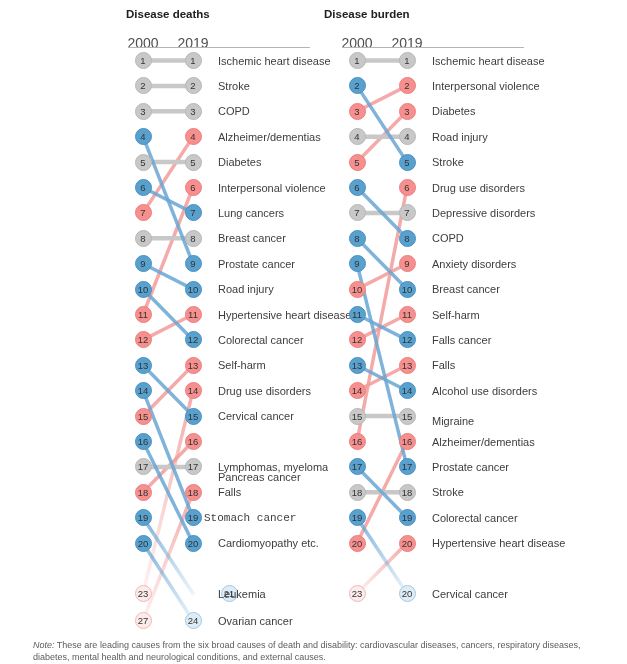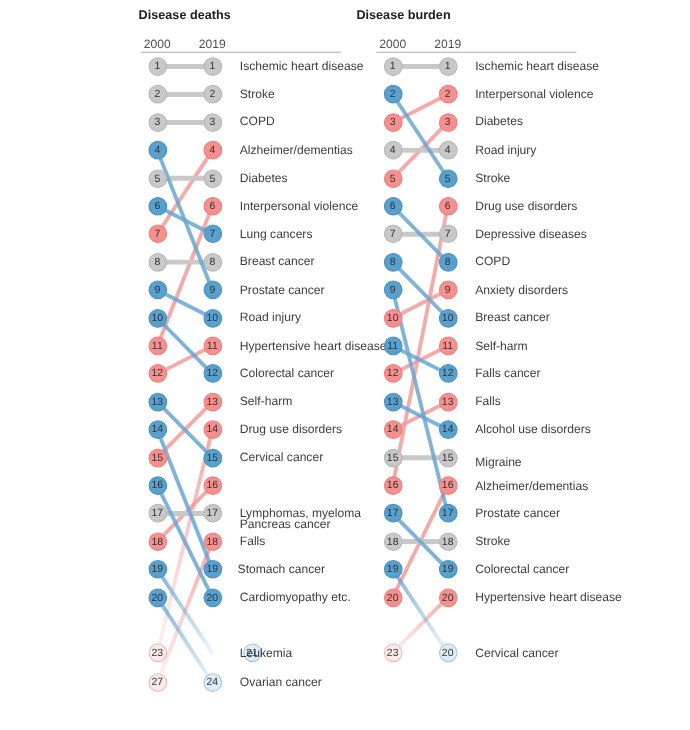--- a/index.html
+++ b/index.html
@@ -1,19 +1,19 @@
 <!DOCTYPE html>
 <html><head>
 <meta charset="utf-8">
 <style>
   html,body{margin:0;padding:0;background:#fff;}
   .stage{position:relative;width:627px;height:664px;background:#ffffff;
          font-family:"Liberation Sans",sans-serif;overflow:hidden;}
   .chart-title{position:absolute;top:8px;font-size:11.5px;font-weight:bold;color:#202020;white-space:nowrap;}
-  .col-year{position:absolute;top:35px;font-size:11px;color:#4f4f4f;transform:translateX(-50%);white-space:nowrap;}
+  .col-year{position:absolute;top:35px;font-size:14px;color:#4f4f4f;transform:translateX(-50%);white-space:nowrap;}
   .head-rule{position:absolute;top:47px;height:1px;background:#b4b4b4;}
   svg.lines{position:absolute;left:0;top:0;z-index:1;}
   .circ{position:absolute;width:17px;height:17px;border-radius:50%;box-sizing:border-box;
         border:1px solid #999;display:flex;align-items:center;justify-content:center;
         font-size:9.5px;color:#333333;z-index:2;}
   .cause{position:absolute;transform:translateY(-50%);font-size:11px;color:#3d3d3d;
          white-space:nowrap;z-index:2;}
   .note{position:absolute;left:33px;top:640px;width:586px;font-size:9px;line-height:11.5px;color:#5c5c5c;}
   .note .pfx{font-style:italic;}
 </style>
@@ -98,20 +98,23 @@
       <line x1="357" y1="365.29999999999995" x2="407" y2="390.7" stroke-width="3.5" stroke-linecap="round" stroke="#68a6d3" stroke-opacity="0.85"></line>
       <line x1="357" y1="416.09999999999997" x2="407" y2="416.09999999999997" stroke-width="4.5" stroke-linecap="round" stroke="#c8c8c8" stroke-opacity="1"></line>
       <line x1="357" y1="543.0999999999999" x2="407" y2="441.5" stroke-width="3.5" stroke-linecap="round" stroke="#f29b9a" stroke-opacity="0.85"></line>
       <line x1="357" y1="263.7" x2="407" y2="466.9" stroke-width="3.5" stroke-linecap="round" stroke="#68a6d3" stroke-opacity="0.85"></line>
       <line x1="357" y1="492.29999999999995" x2="407" y2="492.29999999999995" stroke-width="4.5" stroke-linecap="round" stroke="#c8c8c8" stroke-opacity="1"></line>
       <line x1="357" y1="466.9" x2="407" y2="517.7" stroke-width="3.5" stroke-linecap="round" stroke="#68a6d3" stroke-opacity="0.85"></line>
       <line x1="357" y1="593.5" x2="407" y2="543.0999999999999" stroke-width="3.5" stroke-linecap="round" stroke="url(#fade4)"></line>
       <line x1="357" y1="517.7" x2="407" y2="593.5" stroke-width="3.5" stroke-linecap="round" stroke="url(#fade5)"></line>
     </svg>
 
+  <div class="note">
+    <span class="pfx">Note:</span><span> These are leading causes from the six broad causes of death and disability: cardiovascular diseases, cancers, respiratory diseases, diabetes, mental health and neurological conditions, and external causes.</span>
+  </div>
 
 <div class="circ" style="left: 134.5px; top: 52px; background: rgb(200, 200, 200); border-color: rgb(183, 183, 183); color: rgb(51, 51, 51);">1</div>
     <div class="circ" style="left: 184.5px; top: 52px; background: rgb(200, 200, 200); border-color: rgb(183, 183, 183); color: rgb(51, 51, 51);">1</div>
     <div class="cause" style="left: 218px; top: 60.5px; color: rgb(61, 61, 61);">Ischemic heart disease</div>
     <div class="circ" style="left: 134.5px; top: 77.4px; background: rgb(200, 200, 200); border-color: rgb(183, 183, 183); color: rgb(51, 51, 51);">2</div>
     <div class="circ" style="left: 184.5px; top: 77.4px; background: rgb(200, 200, 200); border-color: rgb(183, 183, 183); color: rgb(51, 51, 51);">2</div>
     <div class="cause" style="left: 218px; top: 85.9px; color: rgb(61, 61, 61);">Stroke</div>
     <div class="circ" style="left: 134.5px; top: 102.8px; background: rgb(200, 200, 200); border-color: rgb(183, 183, 183); color: rgb(51, 51, 51);">3</div>
     <div class="circ" style="left: 184.5px; top: 102.8px; background: rgb(200, 200, 200); border-color: rgb(183, 183, 183); color: rgb(51, 51, 51);">3</div>
     <div class="cause" style="left: 218px; top: 111.3px; color: rgb(61, 61, 61);">COPD</div>
@@ -155,21 +158,21 @@
     <div class="circ" style="left: 184.5px; top: 433px; background: rgb(245, 144, 142); border-color: rgb(238, 125, 124); color: rgb(51, 51, 51);">16</div>
     <div class="cause" style="left: 218px; top: 441.5px; color: rgb(61, 61, 61); margin-top: 35px;">Pancreas cancer</div>
     <div class="circ" style="left: 134.5px; top: 458.4px; background: rgb(200, 200, 200); border-color: rgb(183, 183, 183); color: rgb(51, 51, 51);">17</div>
     <div class="circ" style="left: 184.5px; top: 458.4px; background: rgb(200, 200, 200); border-color: rgb(183, 183, 183); color: rgb(51, 51, 51);">17</div>
     <div class="cause" style="left: 218px; top: 466.9px; color: rgb(61, 61, 61);">Lymphomas, myeloma</div>
     <div class="circ" style="left: 134.5px; top: 612px; background: rgb(252, 235, 235); border-color: rgb(242, 183, 182); color: rgb(51, 51, 51);">27</div>
     <div class="circ" style="left: 184.5px; top: 483.8px; background: rgb(245, 144, 142); border-color: rgb(238, 125, 124); color: rgb(51, 51, 51);">18</div>
     <div class="cause" style="left: 218px; top: 492.3px; color: rgb(61, 61, 61);">Falls</div>
     <div class="circ" style="left: 134.5px; top: 382.2px; background: rgb(88, 161, 207); border-color: rgb(72, 144, 194); color: rgb(51, 51, 51);">14</div>
     <div class="circ" style="left: 184.5px; top: 509.2px; background: rgb(88, 161, 207); border-color: rgb(72, 144, 194); color: rgb(51, 51, 51);">19</div>
-    <div class="cause" style="left: 216px; top: 517.7px; color: rgb(61, 61, 61);">Stomach cancer</div>
+    <div class="cause" style="left: 204px; top: 517.7px; color: rgb(61, 61, 61); font-family: Liberation Mono, monospace;">Stomach cancer</div>
     <div class="circ" style="left: 134.5px; top: 433px; background: rgb(88, 161, 207); border-color: rgb(72, 144, 194); color: rgb(51, 51, 51);">16</div>
     <div class="circ" style="left: 184.5px; top: 534.6px; background: rgb(88, 161, 207); border-color: rgb(72, 144, 194); color: rgb(51, 51, 51);">20</div>
     <div class="cause" style="left: 218px; top: 543.1px; color: rgb(61, 61, 61);">Cardiomyopathy etc.</div>
     <div class="circ" style="left: 134.5px; top: 509.2px; background: rgb(88, 161, 207); border-color: rgb(72, 144, 194); color: rgb(51, 51, 51);">19</div>
     <div class="circ" style="left: 184.5px; top: 585px; background: rgb(221, 236, 247); border-color: rgb(162, 200, 227); color: rgb(51, 51, 51); margin-left: 36px;">21</div>
     <div class="cause" style="left: 218px; top: 593.5px; color: rgb(61, 61, 61);">Leukemia</div>
     <div class="circ" style="left: 134.5px; top: 534.6px; background: rgb(88, 161, 207); border-color: rgb(72, 144, 194); color: rgb(51, 51, 51);">20</div>
     <div class="circ" style="left: 184.5px; top: 612px; background: rgb(221, 236, 247); border-color: rgb(162, 200, 227); color: rgb(51, 51, 51);">24</div>
     <div class="cause" style="left: 218px; top: 620.5px; color: rgb(61, 61, 61);">Ovarian cancer</div>
     <div class="circ" style="left: 348.5px; top: 52px; background: rgb(200, 200, 200); border-color: rgb(183, 183, 183); color: rgb(51, 51, 51);">1</div>
@@ -185,21 +188,21 @@
     <div class="circ" style="left: 398.5px; top: 128.2px; background: rgb(200, 200, 200); border-color: rgb(183, 183, 183); color: rgb(51, 51, 51);">4</div>
     <div class="cause" style="left: 432px; top: 136.7px; color: rgb(61, 61, 61);">Road injury</div>
     <div class="circ" style="left: 348.5px; top: 77.4px; background: rgb(88, 161, 207); border-color: rgb(72, 144, 194); color: rgb(51, 51, 51);">2</div>
     <div class="circ" style="left: 398.5px; top: 153.6px; background: rgb(88, 161, 207); border-color: rgb(72, 144, 194); color: rgb(51, 51, 51);">5</div>
     <div class="cause" style="left: 432px; top: 162.1px; color: rgb(61, 61, 61);">Stroke</div>
     <div class="circ" style="left: 348.5px; top: 433px; background: rgb(245, 144, 142); border-color: rgb(238, 125, 124); color: rgb(51, 51, 51);">16</div>
     <div class="circ" style="left: 398.5px; top: 179px; background: rgb(245, 144, 142); border-color: rgb(238, 125, 124); color: rgb(51, 51, 51);">6</div>
     <div class="cause" style="left: 432px; top: 187.5px; color: rgb(61, 61, 61);">Drug use disorders</div>
     <div class="circ" style="left: 348.5px; top: 204.4px; background: rgb(200, 200, 200); border-color: rgb(183, 183, 183); color: rgb(51, 51, 51);">7</div>
     <div class="circ" style="left: 398.5px; top: 204.4px; background: rgb(200, 200, 200); border-color: rgb(183, 183, 183); color: rgb(51, 51, 51);">7</div>
-    <div class="cause" style="left: 432px; top: 212.9px; color: rgb(61, 61, 61);">Depressive diseases</div>
+    <div class="cause" style="left: 432px; top: 212.9px; color: rgb(61, 61, 61);">Depressive disorders</div>
     <div class="circ" style="left: 348.5px; top: 179px; background: rgb(88, 161, 207); border-color: rgb(72, 144, 194); color: rgb(51, 51, 51);">6</div>
     <div class="circ" style="left: 398.5px; top: 229.8px; background: rgb(88, 161, 207); border-color: rgb(72, 144, 194); color: rgb(51, 51, 51);">8</div>
     <div class="cause" style="left: 432px; top: 238.3px; color: rgb(61, 61, 61);">COPD</div>
     <div class="circ" style="left: 348.5px; top: 280.6px; background: rgb(245, 144, 142); border-color: rgb(238, 125, 124); color: rgb(51, 51, 51);">10</div>
     <div class="circ" style="left: 398.5px; top: 255.2px; background: rgb(245, 144, 142); border-color: rgb(238, 125, 124); color: rgb(51, 51, 51);">9</div>
     <div class="cause" style="left: 432px; top: 263.7px; color: rgb(61, 61, 61);">Anxiety disorders</div>
     <div class="circ" style="left: 348.5px; top: 229.8px; background: rgb(88, 161, 207); border-color: rgb(72, 144, 194); color: rgb(51, 51, 51);">8</div>
     <div class="circ" style="left: 398.5px; top: 280.6px; background: rgb(88, 161, 207); border-color: rgb(72, 144, 194); color: rgb(51, 51, 51);">10</div>
     <div class="cause" style="left: 432px; top: 289.1px; color: rgb(61, 61, 61);">Breast cancer</div>
     <div class="circ" style="left: 348.5px; top: 331.4px; background: rgb(245, 144, 142); border-color: rgb(238, 125, 124); color: rgb(51, 51, 51);">12</div>

